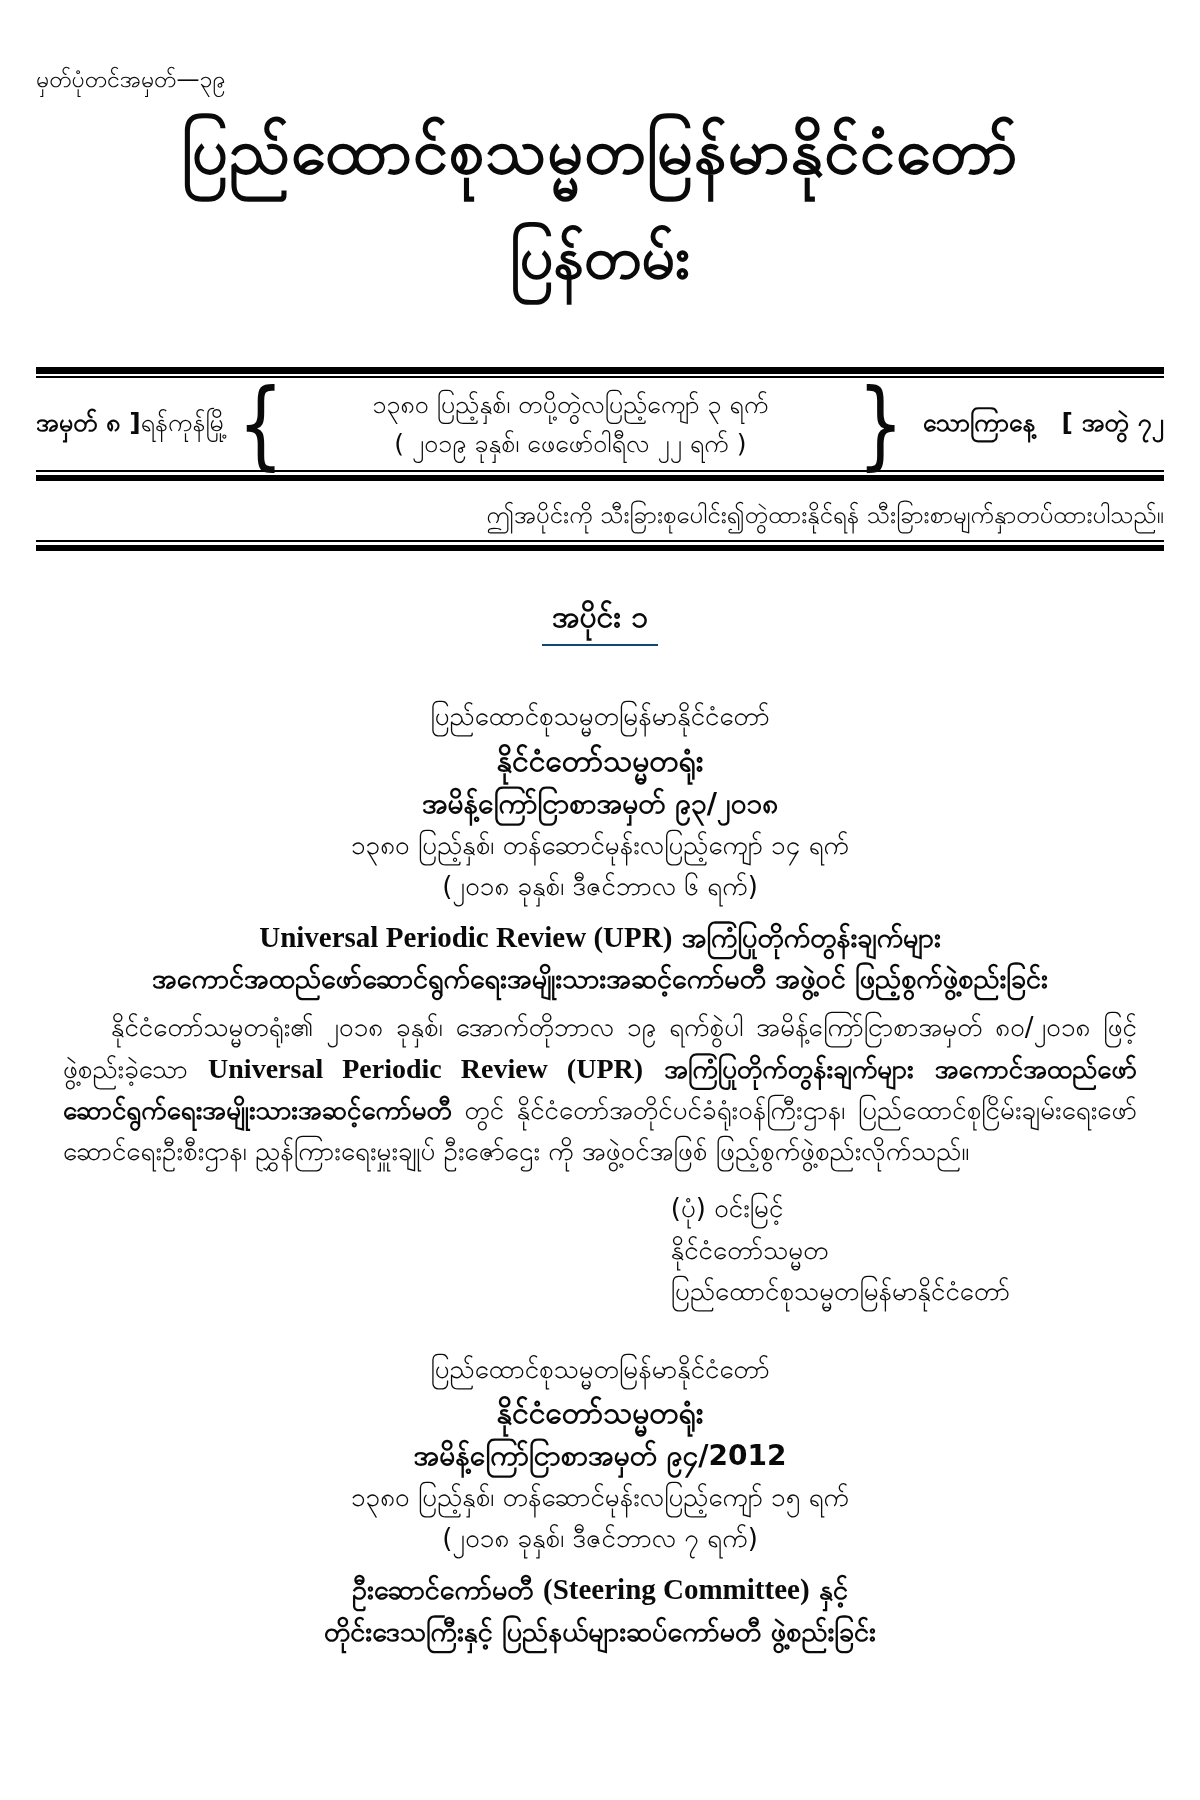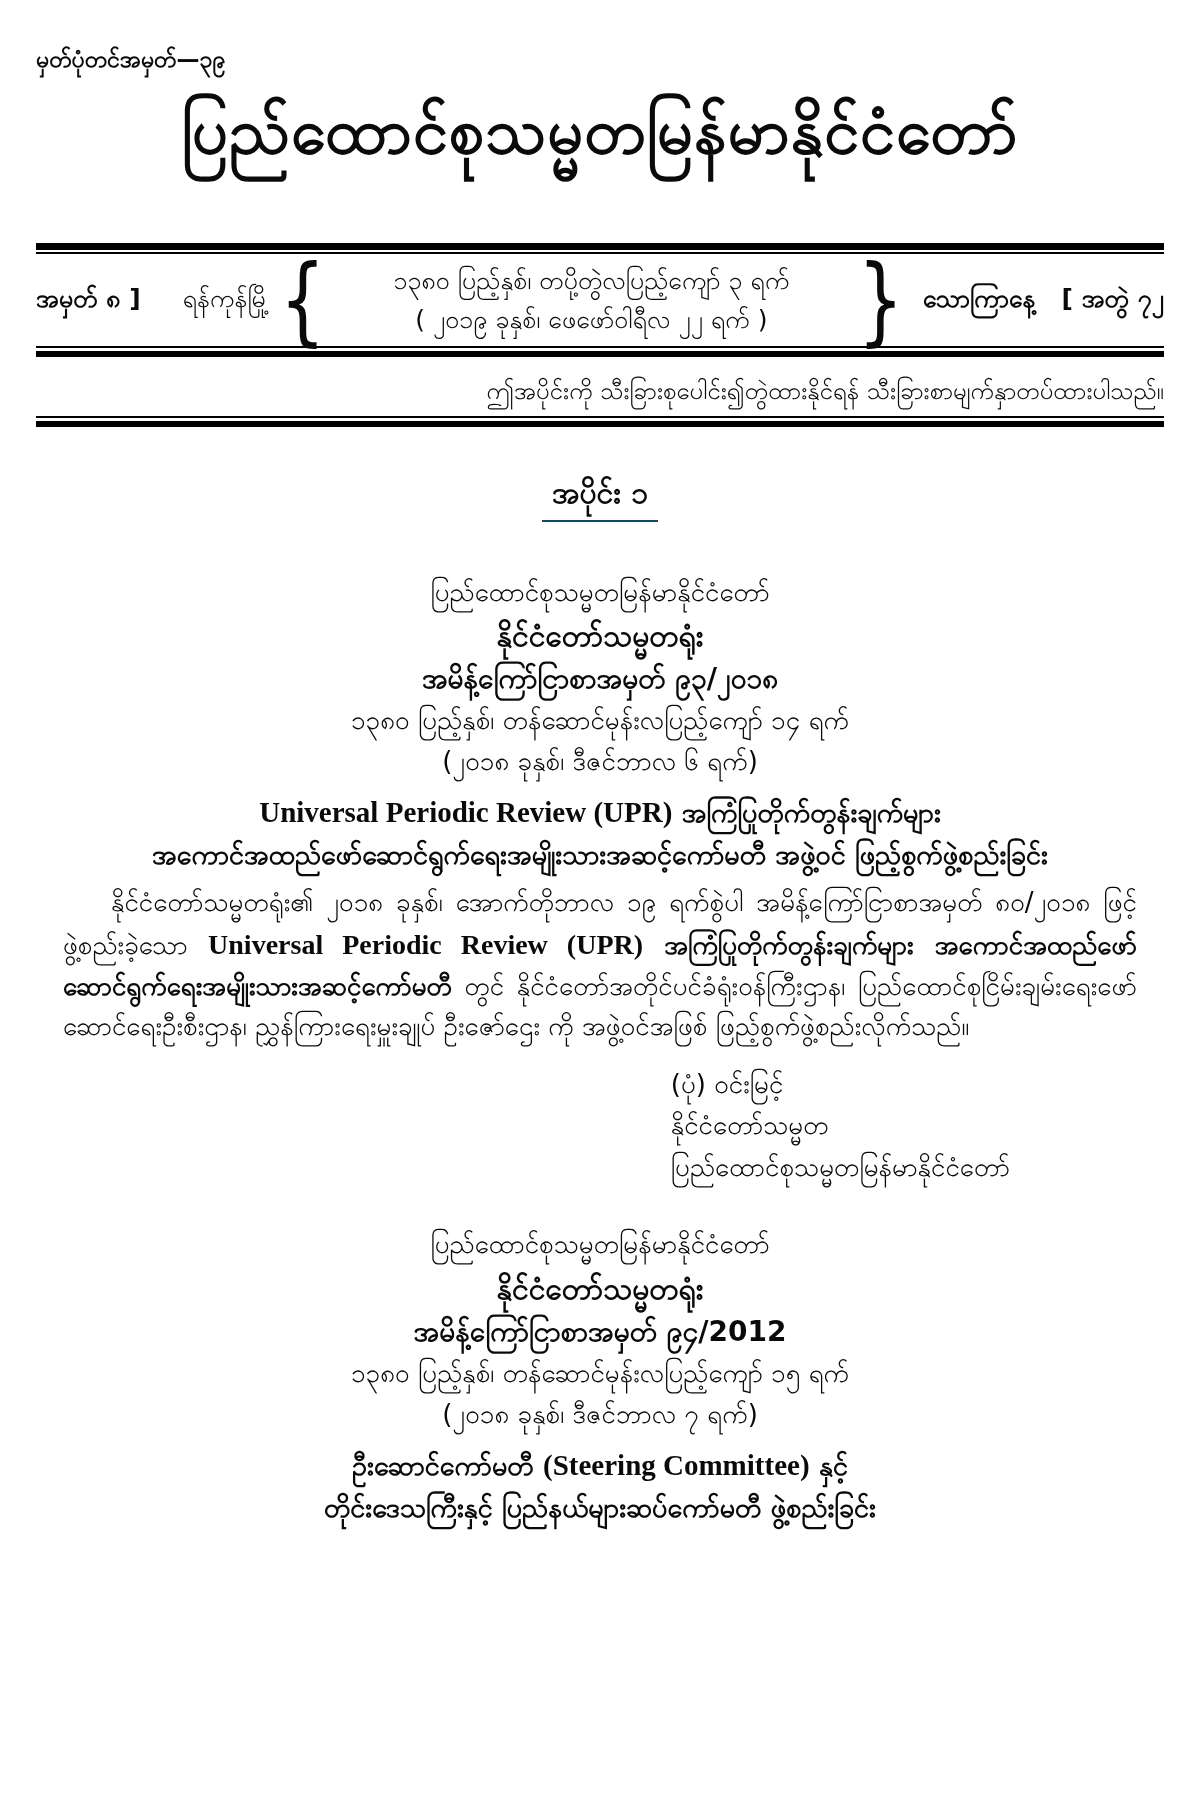--- a/index.html
+++ b/index.html
@@ -4,21 +4,21 @@
 <style>
   * { box-sizing: border-box; }
   html, body { margin: 0; padding: 0; }
   body {
     width: 1200px; height: 1800px; overflow: hidden;
     background: #ffffff; color: #0a0a0a;
     font-family: "DejaVu Sans", sans-serif;
   }
   .page { padding: 45px 36px 0 36px; }
 
-  .reg-no { font-size: 23px; font-weight: bold; line-height: 1.3; }
+  .reg-no { font-size: 23px; font-weight: normal; line-height: 1.3; margin-top: 20px; }
 
   .gazette-title {
     text-align: center; font-weight: bold;
     font-size: 63px; line-height: 1.55; margin-top: 8px;
     letter-spacing: 1px;
   }
   .gazette-subtitle {
     text-align: center; font-weight: bold;
     font-size: 59px; line-height: 1.6; margin-top: 10px;
   }
@@ -28,21 +28,21 @@
   .rule-thick-thin .t { height: 7px; background: #000; }
   .rule-thick-thin .n { height: 2px; background: #000; margin-top: 2px; }
   .rule-thin-thick .n { height: 2px; background: #000; }
   .rule-thin-thick .t { height: 6px; background: #000; margin-top: 3px; }
 
   .masthead {
     display: flex; align-items: center;
     padding: 6px 0 4px 0; font-size: 25px; min-height: 92px;
   }
   .mh-issue { font-weight: bold; white-space: nowrap; }
-  .mh-city { margin-left: 42px; white-space: nowrap; }
+  .mh-city { white-space: nowrap; }
   .brace {
     font-family: "DejaVu Sans", sans-serif;
     font-size: 96px; font-weight: normal; line-height: 0.85;
     transform: scaleX(0.75); display: inline-block; padding: 0 2px;
   }
   .mh-dates { flex: 1; text-align: center; line-height: 1.55; }
   .mh-weekday { font-weight: bold; margin-left: 10px; white-space: nowrap; }
   .mh-volume { font-weight: bold; margin-left: 26px; white-space: nowrap; }
 
   .binding-note {
@@ -90,20 +90,21 @@
   .num-para .para-no { display: inline-block; width: 88px; }
 </style>
 </head>
 <body>
 
 <div class="page">
 
   <div class="reg-no">မှတ်ပုံတင်အမှတ်—၃၉</div>
 
   <div class="gazette-title">ပြည်ထောင်စုသမ္မတမြန်မာနိုင်ငံတော်</div>
+  <div class="gazette-subtitle">ပြန်တမ်း</div>
 
   <div class="rule-thick-thin">
       <div class="t"></div>
       <div class="n"></div>
     </div>
 
   <div class="masthead">
     <span class="mh-issue">အမှတ် ၈ ]</span>
     <span class="mh-city">ရန်ကုန်မြို့</span>
     <span class="brace">{</span>

